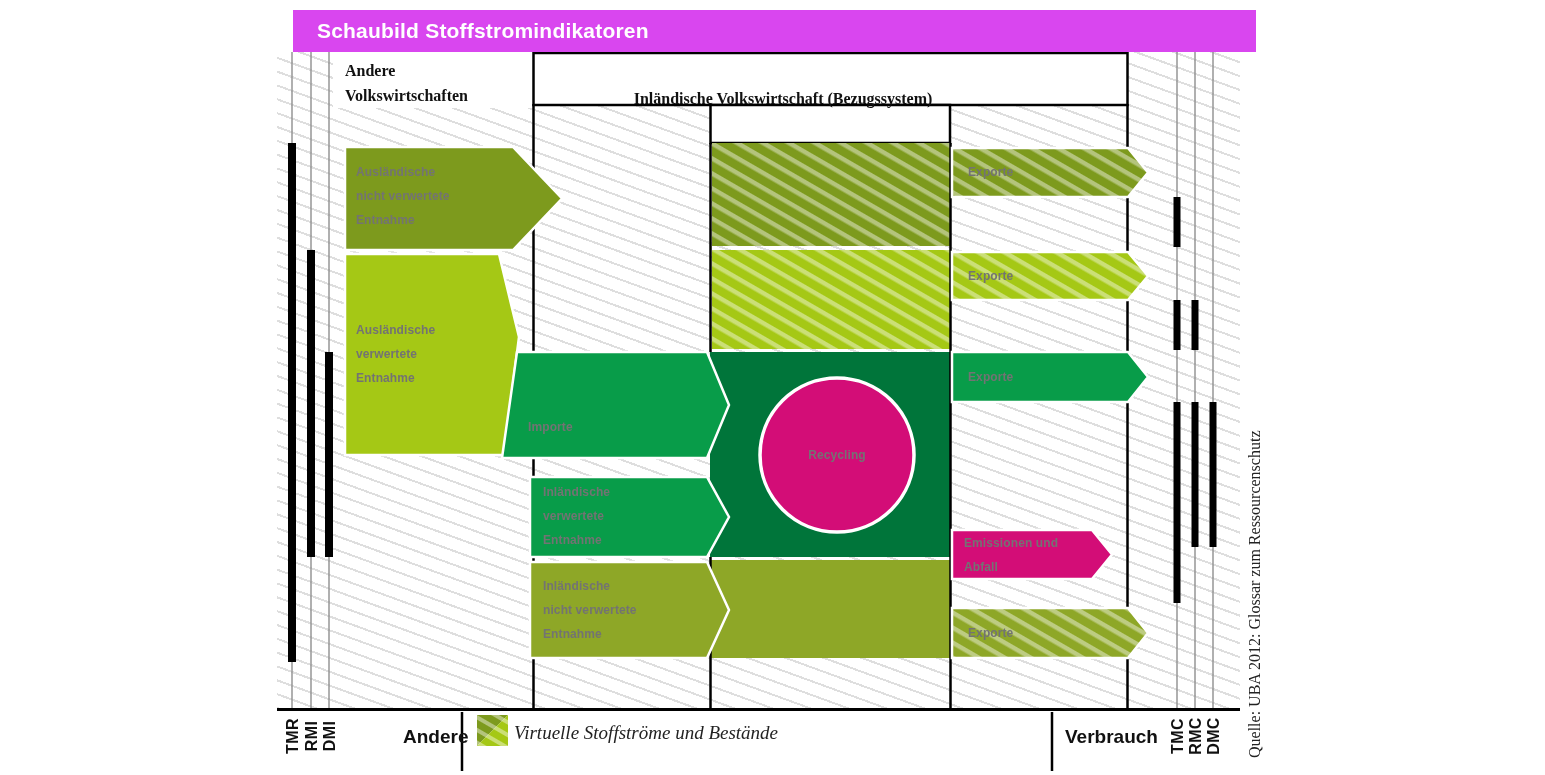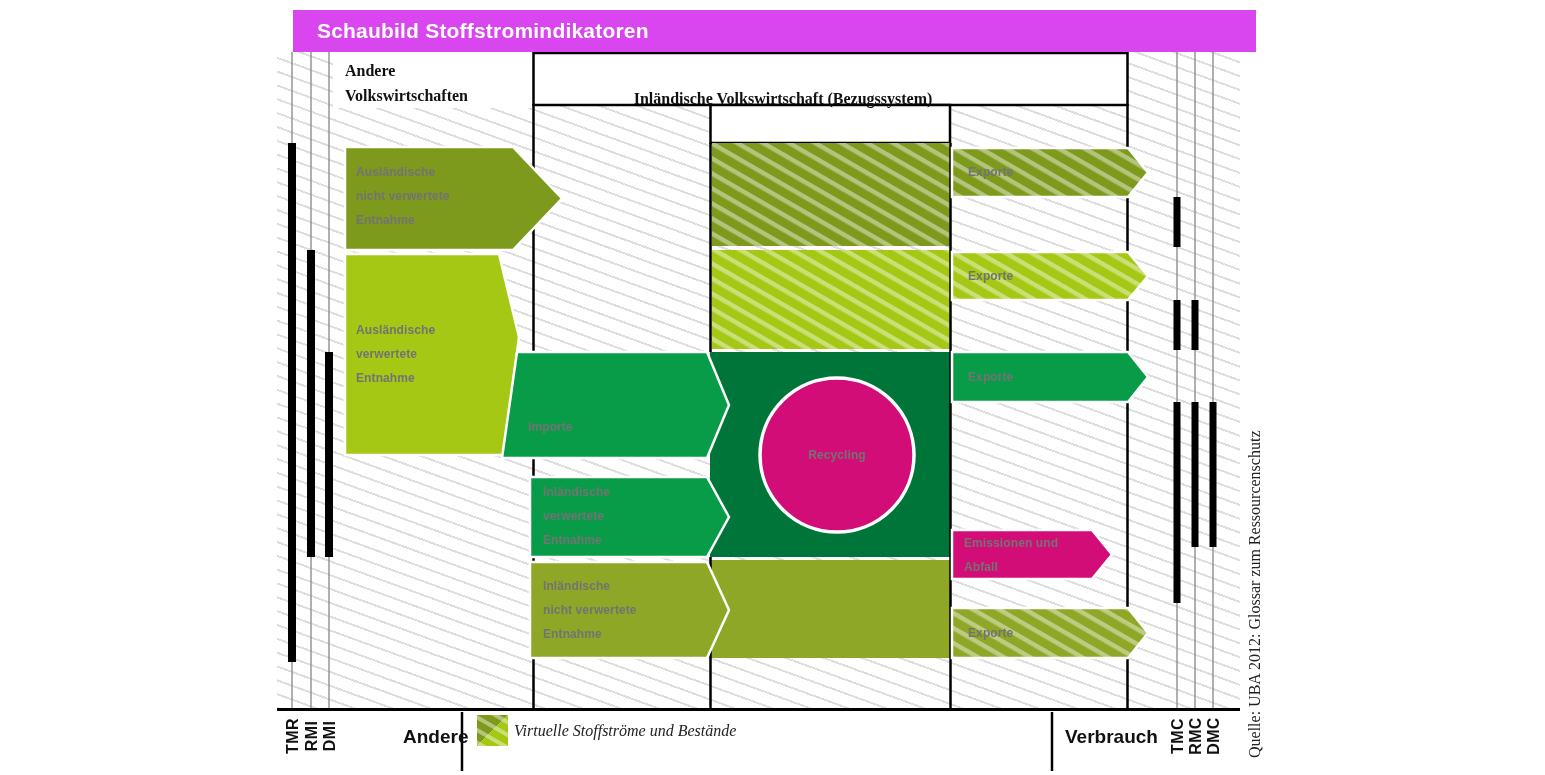--- a/index.html
+++ b/index.html
@@ -12,21 +12,21 @@
                 letter-spacing:0.2px;display:block;}
   svg.overlay{position:absolute;left:0;top:0;}
   .lbl{position:absolute;color:#737373;font-weight:700;font-size:12px;line-height:24px;
        white-space:pre-line;letter-spacing:0.1px;}
   .hdr{position:absolute;color:#111;font-family:"Liberation Serif","DejaVu Serif",serif;
        font-weight:700;font-size:16px;line-height:25px;white-space:pre-line;}
   .rot{position:absolute;color:#111;font-weight:700;font-size:16px;letter-spacing:0.4px;
        transform:rotate(-90deg);transform-origin:center center;width:44px;text-align:center;}
   .foot{position:absolute;color:#111;font-weight:700;font-size:19px;}
   .legend-text{position:absolute;color:#222;font-family:"Liberation Serif","DejaVu Serif",serif;
-       font-style:italic;font-size:16px;}
+       font-style:italic;font-size:19px;}
   .source{position:absolute;left:1246px;top:758px;transform:rotate(-90deg);transform-origin:0 0;
        width:380px;color:#222;font-family:"Liberation Serif","DejaVu Serif",serif;font-size:16px;
        white-space:nowrap;}
   .center-flex{display:flex;align-items:center;justify-content:center;text-align:left;}
 </style>
 </head>
 <body>
 
 <div class="canvas">
 

